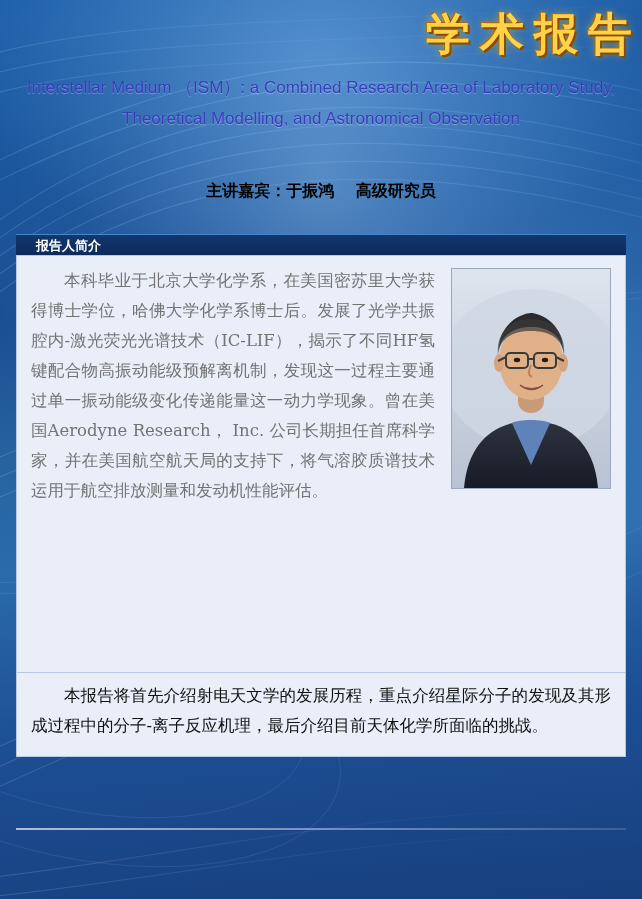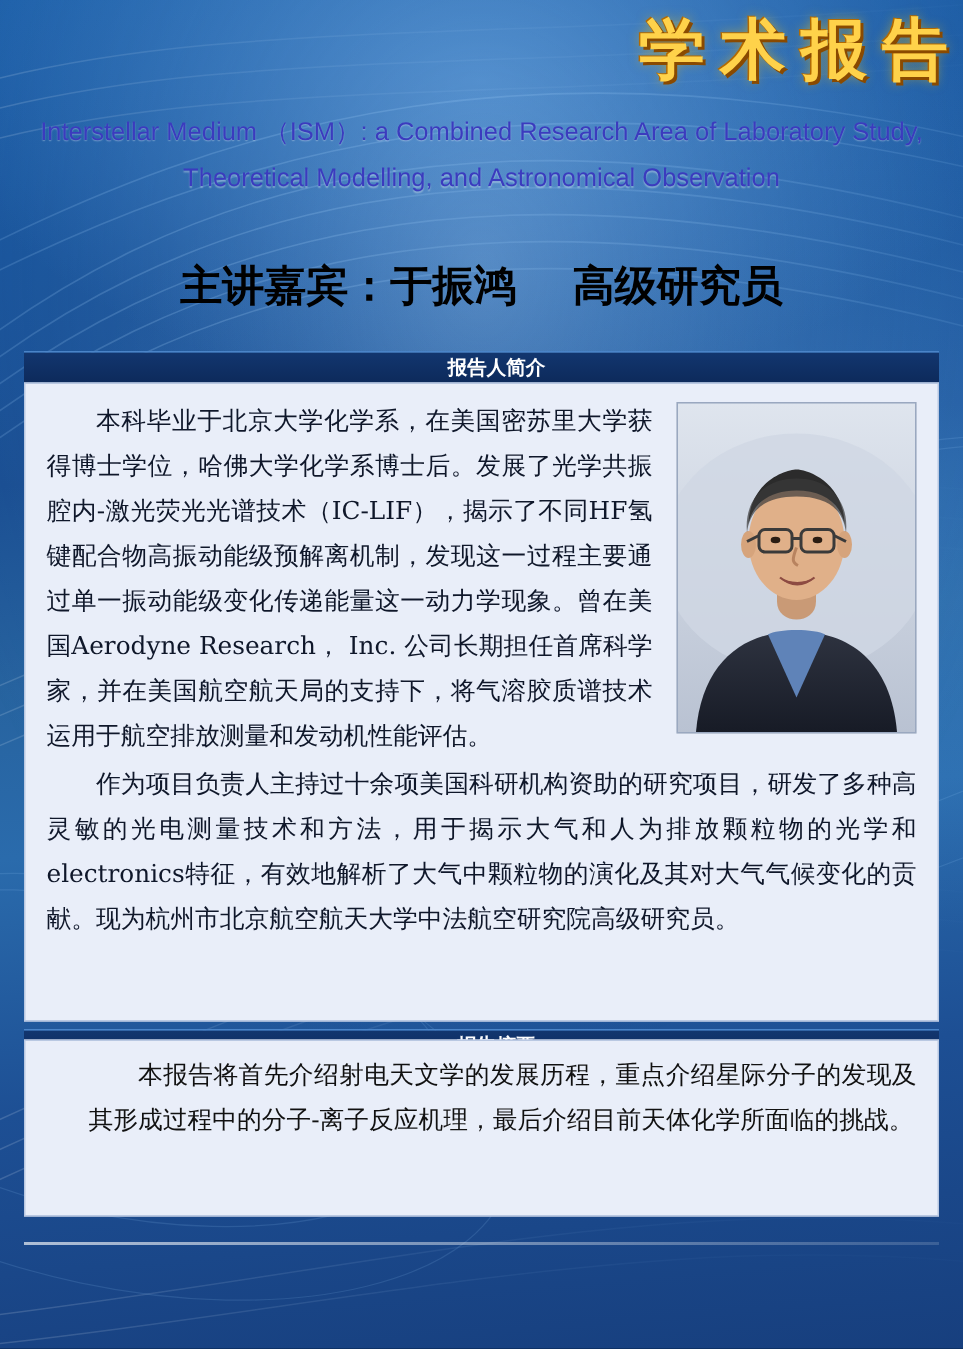--- a/index.html
+++ b/index.html
@@ -56,60 +56,59 @@
     font-weight: 500;
   }
   .speaker-block {
     position: absolute;
     left: 0;
     top: 175px;
     width: 642px;
     text-align: center;
     color: #000;
     font-family: "DejaVu Serif", serif;
-    font-size: 28px;
+    font-size: 16px;
     font-weight: bold;
     line-height: 31px;
   }
 
   .section-label {
     position: absolute;
     left: 16px;
     width: 610px;
     height: 21px;
     background: linear-gradient(180deg,#12366f 0%, #0d2a5b 100%);
     color: #ffffff;
     font-family: "DejaVu Sans", sans-serif;
     font-weight: bold;
     font-size: 13px;
     line-height: 21px;
     padding-left: 20px;
     box-sizing: border-box;
     border-top: 1px solid #4a84c8;
-    text-align: center;
   }
   #label-bio { top: 234px; }
   #label-abs { top: 686px; }
 
   .panel {
     position: absolute;
     left: 16px;
     width: 610px;
     background: #e9eef9;
     box-sizing: border-box;
     border: 1px solid #b9c8e2;
   }
   #panel-bio { top: 255px; height: 426px; }
-  #panel-abs { top: 693px; height: 118px; padding-left: 28px; }
+  #panel-abs { top: 672px; height: 85px; }
 
   .bio-text {
     font-family: "DejaVu Serif", serif;
     font-size: 16.5px;
     line-height: 30px;
-    color: #0f172a;
+    color: #737373;
     text-align: justify;
     padding: 10px 14px 0 14px;
   }
   .bio-p { text-indent: 2em; margin: 0 0 2px 0; }
   .portrait {
     position: absolute;
     right: 14px;
     top: 12px;
     width: 158px;
     height: 219px;
@@ -216,21 +215,20 @@
   <div class="speaker-block">
     <div class="speaker-line">主讲嘉宾：于振鸿　 高级研究员</div>
   </div>
 
   <div class="section-label" id="label-bio">报告人简介</div>
 
   <div class="panel" id="panel-bio">
     <div class="bio-text">
       <div class="wrap-float"></div>
       <p class="bio-p">本科毕业于北京大学化学系，在美国密苏里大学获得博士学位，哈佛大学化学系博士后。发展了光学共振腔内-激光荧光光谱技术（IC-LIF），揭示了不同HF氢键配合物高振动能级预解离机制，发现这一过程主要通过单一振动能级变化传递能量这一动力学现象。曾在美国Aerodyne Research， Inc. 公司长期担任首席科学家，并在美国航空航天局的支持下，将气溶胶质谱技术运用于航空排放测量和发动机性能评估。</p>
-      <p class="bio-p">作为项目负责人主持过十余项美国科研机构资助的研究项目，研发了多种高灵敏的光电测量技术和方法，用于揭示大气和人为排放颗粒物的光学和electronics特征，有效地解析了大气中颗粒物的演化及其对大气气候变化的贡献。现为杭州市北京航空航天大学中法航空研究院高级研究员。</p>
     </div>
     <div class="portrait">
       <svg width="158" height="219" viewBox="0 0 158 219" aria-hidden="true">
         <defs>
           <linearGradient id="bgp" x1="0" y1="0" x2="0" y2="1">
             <stop offset="0%" stop-color="#dfe5ee"></stop>
             <stop offset="100%" stop-color="#b9c2d2"></stop>
           </linearGradient>
           <linearGradient id="suit" x1="0" y1="0" x2="0" y2="1">
             <stop offset="0%" stop-color="#2e3340"></stop>

